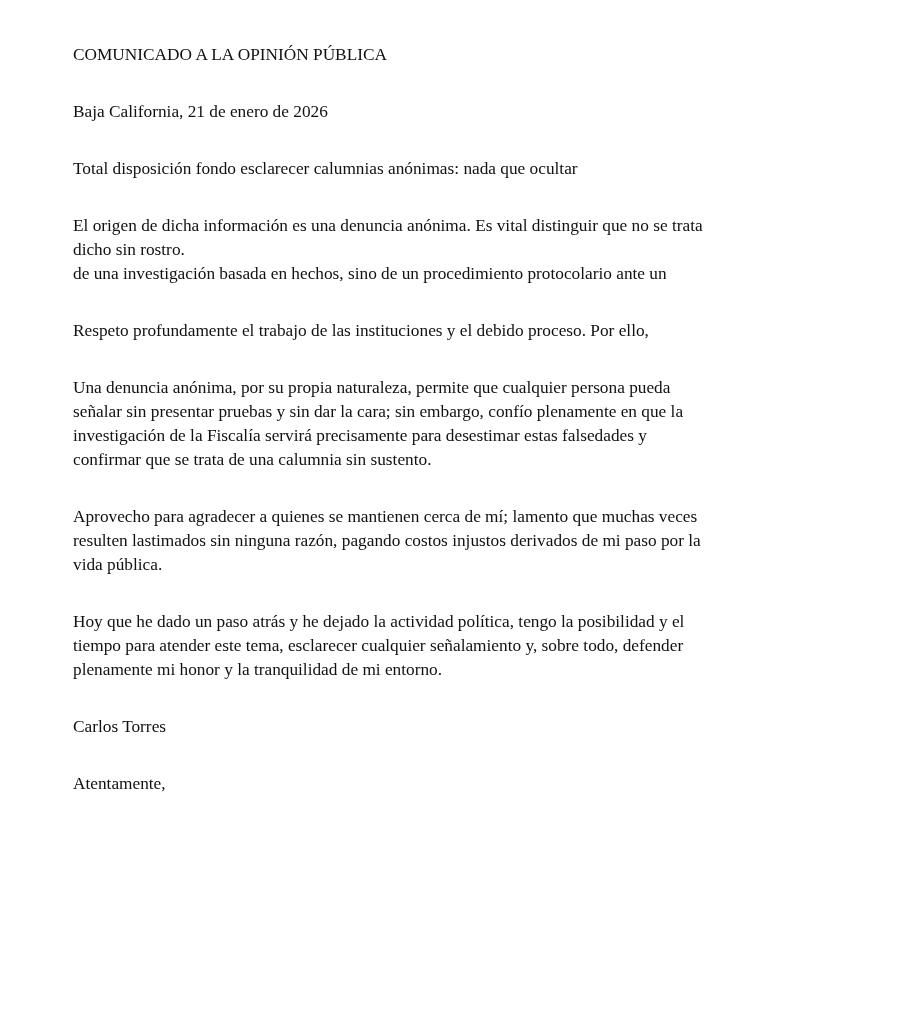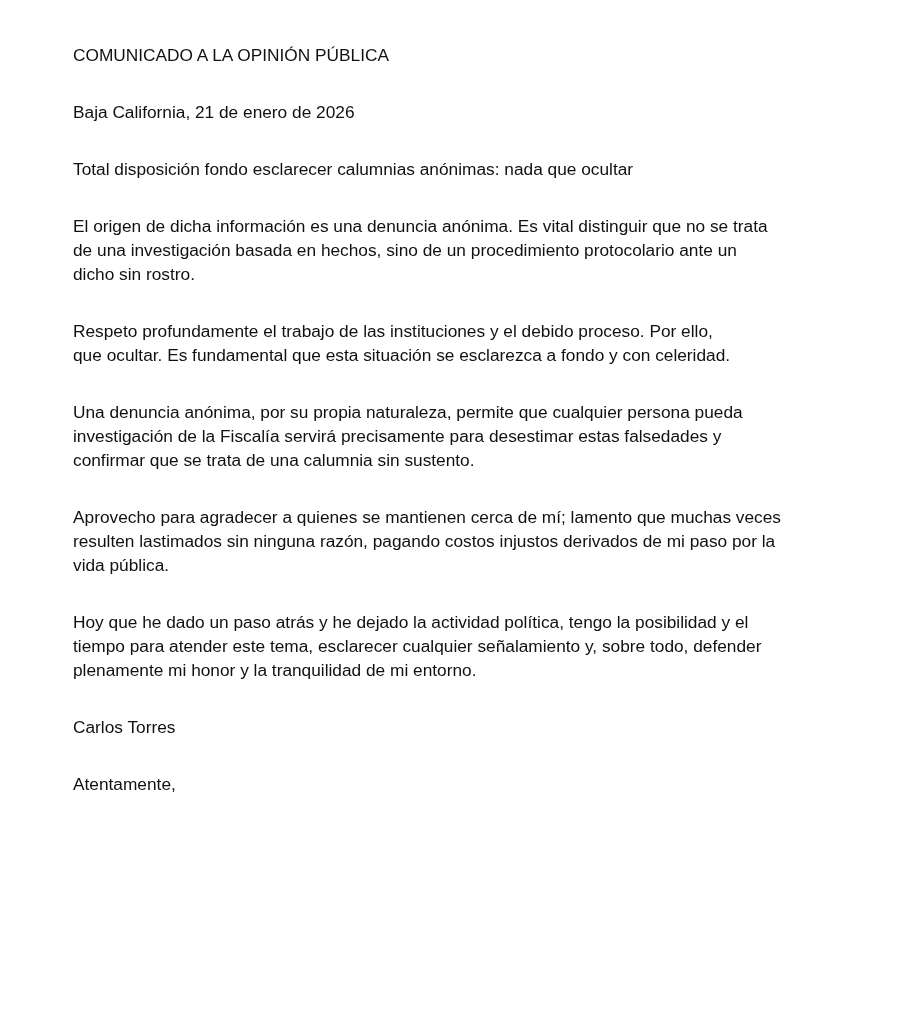--- a/index.html
+++ b/index.html
@@ -17,46 +17,47 @@
   .doc {
     position: relative;
     padding: 43px 0 0 73px;
     width: 760px;
   }
   .doc p {
     margin: 0 0 33px 0;
     font-size: 17.3px;
     line-height: 24px;
     white-space: normal;
+    font-family: Liberation Serif, serif;
   }
   .doc p.title { margin-bottom: 33px; }
   .doc .l { display: block; white-space: nowrap; }
 </style>
 </head>
 <body>
 
 <div class="doc">
   <p class="title">COMUNICADO A LA OPINIÓN PÚBLICA</p>
   <p>Baja California, 21 de enero de 2026</p>
   <p>Total disposición fondo esclarecer calumnias anónimas: nada que ocultar</p>
 
 
   <p>
     <span class="l">El origen de dicha información es una denuncia anónima. Es vital distinguir que no se trata</span>
+    <span class="l">dicho sin rostro.</span>
     <span class="l">de una investigación basada en hechos, sino de un procedimiento protocolario ante un</span>
-    <span class="l">dicho sin rostro.</span>
   </p>
 
   <p>
     <span class="l">Respeto profundamente el trabajo de las instituciones y el debido proceso. Por ello,</span>
-    <span class="l">que ocultar. Es fundamental que esta situación se esclarezca a fondo y con celeridad.</span>
   </p>
 
   <p>
     <span class="l">Una denuncia anónima, por su propia naturaleza, permite que cualquier persona pueda</span>
+    <span class="l">señalar sin presentar pruebas y sin dar la cara; sin embargo, confío plenamente en que la</span>
     <span class="l">investigación de la Fiscalía servirá precisamente para desestimar estas falsedades y</span>
     <span class="l">confirmar que se trata de una calumnia sin sustento.</span>
   </p>
 
   <p>
     <span class="l">Aprovecho para agradecer a quienes se mantienen cerca de mí; lamento que muchas veces</span>
     <span class="l">resulten lastimados sin ninguna razón, pagando costos injustos derivados de mi paso por la</span>
     <span class="l">vida pública.</span>
   </p>
 

